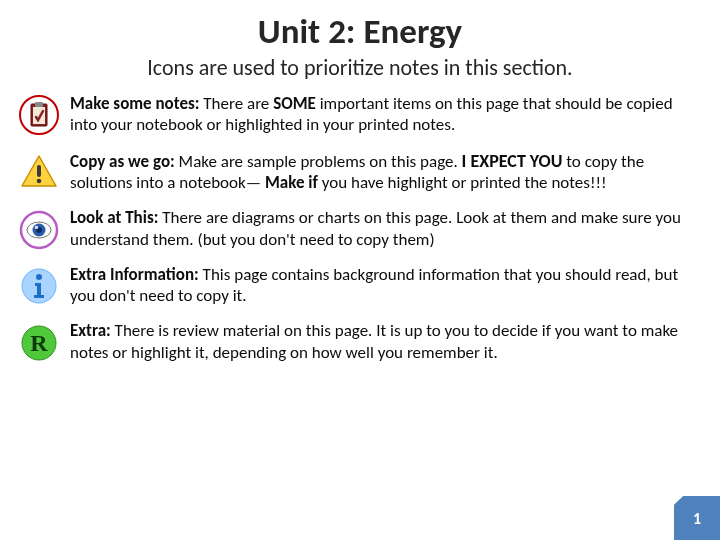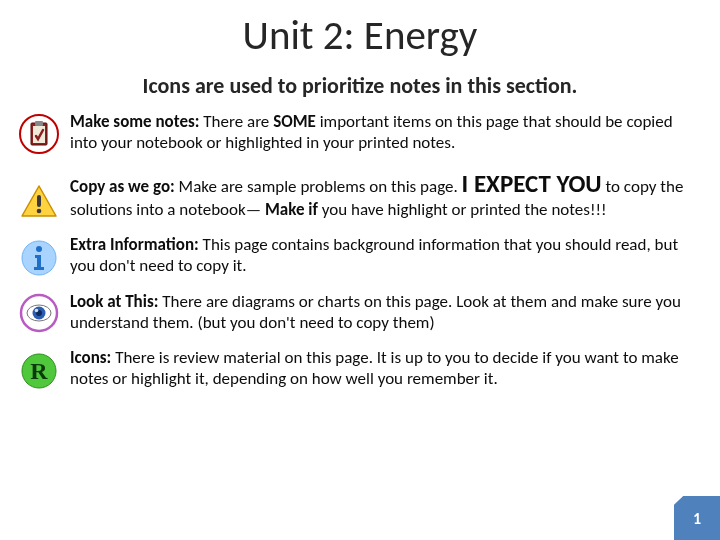--- a/index.html
+++ b/index.html
@@ -1,25 +1,25 @@
 <!DOCTYPE html>
 <html><head>
 <meta charset="utf-8">
 <style>
 *{margin:0;padding:0;box-sizing:border-box}
 body{width:720px;height:540px;background:#fff;font-family:Calibri,Arial,sans-serif;color:#000;position:relative;overflow:hidden}
 .header{text-align:center;padding-top:10px}
-.title{font-size:41px;font-weight:400;color:#262626}
-.subtitle{font-size:22px;font-weight:700;color:#262626;margin-top:12px}
+.title{font-size:35px;font-weight:700;color:#262626}
+.subtitle{font-size:22px;font-weight:400;color:#262626;margin-top:2px}
 .content{padding:12px 20px 0 8px}
-.row{display:flex;align-items:flex-end;margin-bottom:14px}
+.row{display:flex;align-items:center;margin-bottom:14px}
 .icon-col{width:62px;display:flex;justify-content:center;padding-top:2px}
 .text-col{flex:1;font-size:17px;line-height:1.25;color:#0d0d0d}
 .text-col .bold{font-weight:700}
-.text-col .big{font-size:25px;font-weight:700}
+.text-col .big{font-size:18px;font-weight:700}
 .page-num{position:absolute;right:0;bottom:0;width:46px;height:44px;background:#4f81bd;color:#fff;display:flex;align-items:center;justify-content:center;font-size:16px;font-weight:700;clip-path:polygon(20% 0,100% 0,100% 100%,0 100%,0 20%)}
 svg{display:block}
 </style>
 </head>
 <body>
 
 <div class="header">
   <div class="title">Unit 2: Energy</div>
   <div class="subtitle">Icons are used to prioritize notes in this section.</div>
 </div>
@@ -49,55 +49,55 @@
         <circle cx="19" cy="27" r="2.3" fill="#3a3a3a"></circle>
       </svg>
     </div>
     <div class="text-col">
       <span class="bold">Copy as we go:</span><span>  Make are sample problems on this page.  </span><span class="big">I EXPECT YOU</span><span> to copy the solutions into a notebook— </span><span class="bold">Make if</span><span> you have highlight or printed the notes!!!</span>
     </div>
   </div>
 
   <div class="row">
     <div class="icon-col">
-      <svg width="38" height="38" viewBox="0 0 38 38">
-        <circle cx="19" cy="19" r="17" fill="#a8d4ff" stroke="#6fb4f5" stroke-width="1"></circle>
-        <circle cx="19" cy="10" r="3" fill="#1f6fc9"></circle>
-        <path d="M15 16 L21 16 L21 28 L24 28 L24 31 L14 31 L14 28 L17 28 L17 19 L15 19 Z" fill="#1f6fc9"></path>
-      </svg>
-    </div>
-    <div class="text-col">
-      <span class="bold">Extra Information:</span><span>  This page contains background information that you should read, but you don't need to copy it.</span>
-    </div>
-  </div>
-
-  <div class="row">
-    <div class="icon-col">
       <svg width="40" height="40" viewBox="0 0 40 40">
         <circle cx="20" cy="20" r="18" fill="#fff" stroke="#b85cc4" stroke-width="2.5"></circle>
         <ellipse cx="20" cy="20" rx="12" ry="8" fill="#fff" stroke="#777" stroke-width="1"></ellipse>
         <circle cx="20" cy="20" r="6.5" fill="#2a5db0"></circle>
         <circle cx="20" cy="20" r="3" fill="#0a2a60"></circle>
         <circle cx="17.5" cy="17.5" r="1.8" fill="#fff" opacity="0.8"></circle>
       </svg>
     </div>
     <div class="text-col">
       <span class="bold">Look at This:</span><span>  There are diagrams or charts on this page.  Look at them and make sure you understand them.  (but you don't need to copy them)</span>
     </div>
   </div>
 
   <div class="row">
     <div class="icon-col">
       <svg width="38" height="38" viewBox="0 0 38 38">
+        <circle cx="19" cy="19" r="17" fill="#a8d4ff" stroke="#6fb4f5" stroke-width="1"></circle>
+        <circle cx="19" cy="10" r="3" fill="#1f6fc9"></circle>
+        <path d="M15 16 L21 16 L21 28 L24 28 L24 31 L14 31 L14 28 L17 28 L17 19 L15 19 Z" fill="#1f6fc9"></path>
+      </svg>
+    </div>
+    <div class="text-col">
+      <span class="bold">Extra Information:</span><span>  This page contains background information that you should read, but you don't need to copy it.</span>
+    </div>
+  </div>
+
+  <div class="row">
+    <div class="icon-col">
+      <svg width="38" height="38" viewBox="0 0 38 38">
         <circle cx="19" cy="19" r="17" fill="#4fc93b" stroke="#2f8f1f" stroke-width="1"></circle>
         <text x="19" y="27" text-anchor="middle" font-family="Georgia,serif" font-weight="900" font-size="24" fill="#0d3a0d">R</text>
       </svg>
     </div>
     <div class="text-col">
-      <span class="bold">Icons:</span><span>  There is review material on this page.  It is up to you to decide if you want to make notes or highlight it, depending on how well you remember it.</span>
+      <span class="bold">Extra:</span><span>  There is review material on this page.  It is up to you to decide if you want to make notes or highlight it, depending on how well you remember it.</span>
     </div>
   </div>
 
 </div>
 
 <div class="page-num">
   <span>1</span>
 </div>
 
 </body></html>

